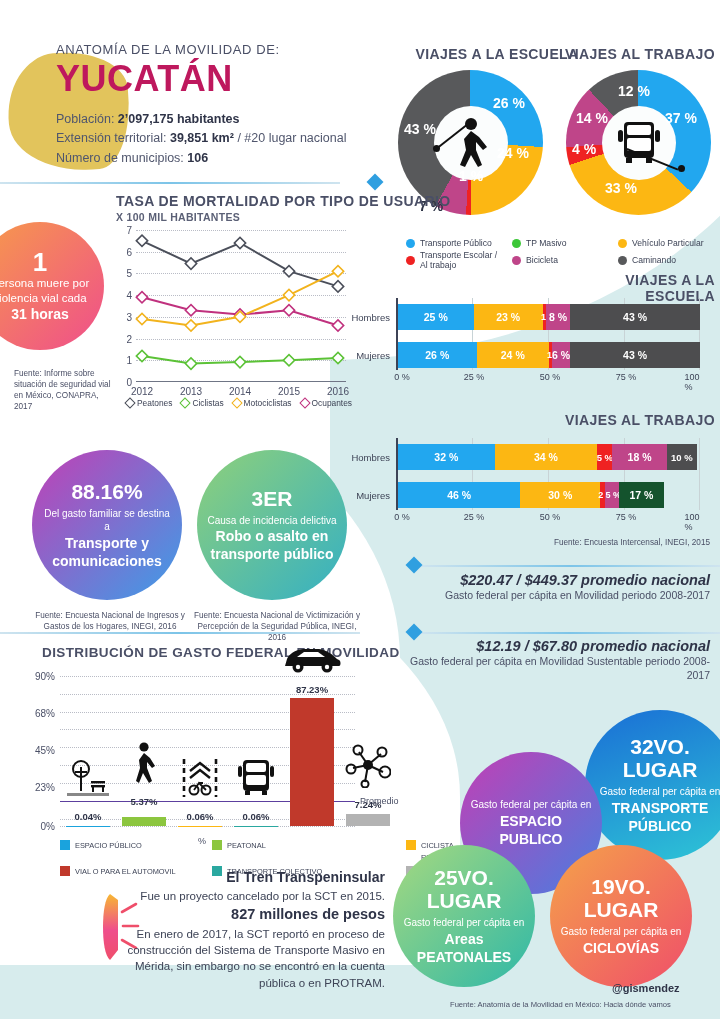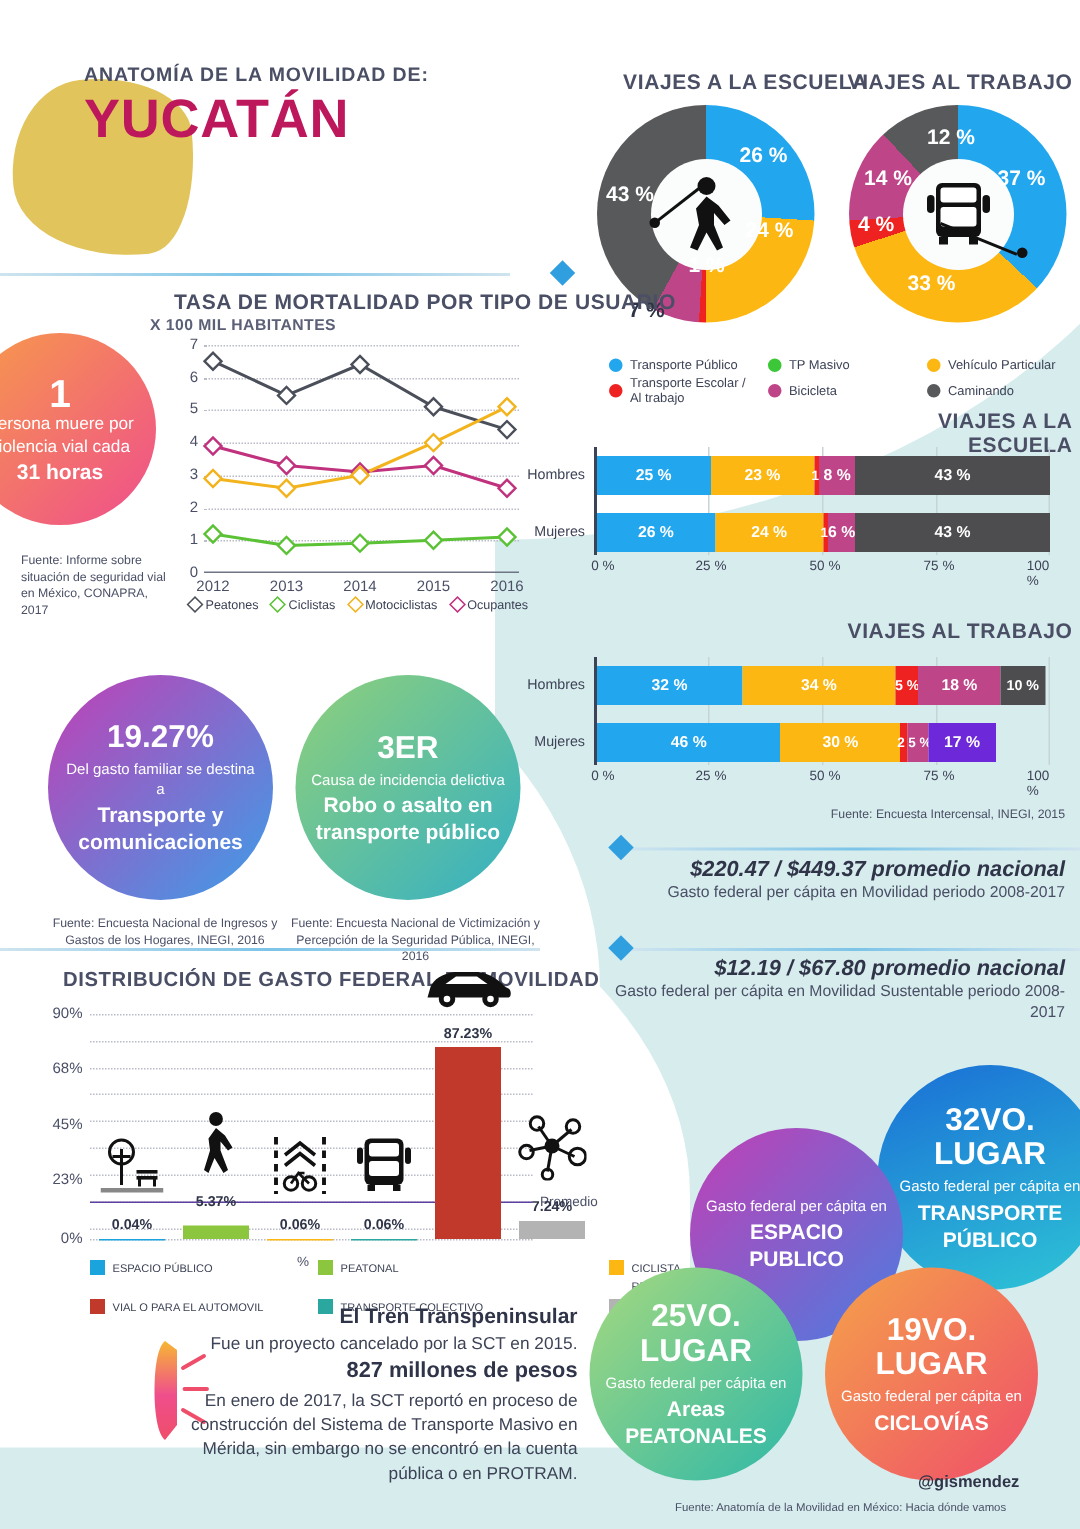--- a/index.html
+++ b/index.html
@@ -39,21 +39,21 @@
     border-radius:42% 58% 30% 70% / 55% 35% 65% 45%;
     transform:rotate(-6deg);
   }
   .rule { position:absolute; height:2px; background:linear-gradient(90deg,#cfe4ef,#7cc4e8,#cfe4ef); }
   .diamond {
     position:absolute; width:12px; height:12px; background:#2f9fe0;
     transform:rotate(45deg);
   }
 
   
-  .hdr-kicker { position:absolute; left:56px; top:42px; font-size:13px; font-weight:bold;
+  .hdr-kicker { position:absolute; left:56px; top:42px; font-size:13px; font-weight:normal;
     letter-spacing:.6px; color:#4a4f66; }
   .hdr-title { position:absolute; left:56px; top:58px; font-size:36px; font-weight:bold;
     letter-spacing:.5px; color:#be185d; }
   .hdr-stats { position:absolute; left:56px; top:110px; font-size:12.5px; color:#50566d; line-height:1.55; }
   .hdr-stats b { color:#2f3448; }
 
   
   .sec-title { position:absolute; font-size:14px; font-weight:bold; color:#4a4f66; letter-spacing:.4px;text-align:right; }
   .sec-sub { position:absolute; font-size:10.5px; font-weight:bold; color:#5b6076; letter-spacing:.3px; }
 
@@ -153,20 +153,29 @@
   <div class="bg-teal-arc"></div>
   <div class="bg-white-top"></div>
   <div class="bg-white-block"></div>
   <div class="bg-white-left"></div>
   <div class="bg-teal-bottom"></div>
   <div class="bg-white-wedge"></div>
   <div class="yellow-blob"></div>
 
   <div class="hdr-kicker">ANATOMÍA DE LA MOVILIDAD DE:</div>
   <div class="hdr-title">YUCATÁN</div>
+  <div class="hdr-stats">
+    <div><span>Población:</span>
+      <b>2’097,175 habitantes</b></div>
+    <div><span>Extensión territorial:</span>
+      <b>39,851 km²</b>
+      <span>/ #20 lugar nacional</span></div>
+    <div><span>Número de municipios:</span>
+      <b>106</b></div>
+  </div>
 
   <div class="rule" style="left:0;top:182px;width:340px"></div>
   <div class="diamond" style="left:369px;top:176px"></div>
 
   <div class="sec-title" style="left:407px;top:46px;width:180px;text-align:center">VIAJES A LA ESCUELA</div>
   <div class="donut" style="left:398px;top:70px;width:145px;height:145px;
        background:conic-gradient(
          #22a7ef 0 93.6deg,
          #fcb713 93.6deg 180deg,
          #ef2222 180deg 183.6deg,
@@ -236,21 +245,21 @@
       <span class="sw" style="background:#bf4589"></span>
       <span>Bicicleta</span>
       </div>
     <div class="li">
       <span class="sw" style="background:#58595b"></span>
       <span>Caminando</span>
       </div>
   </div>
 
   <div class="sec-title" style="left:116px;top:193px">TASA DE MORTALIDAD POR TIPO DE USUARIO</div>
-  <div class="sec-sub" style="left:100px;top:211px">X 100 MIL HABITANTES</div>
+  <div class="sec-sub" style="left:116px;top:211px">X 100 MIL HABITANTES</div>
 
   <div class="lc" style="left:136px;top:230px;width:210px;height:152px">
     <div class="ylab" style="top:0">7</div>
     <div class="ylab" style="top:21.7px">6</div>
     <div class="ylab" style="top:43.4px">5</div>
     <div class="ylab" style="top:65.1px">4</div>
     <div class="ylab" style="top:86.8px">3</div>
     <div class="ylab" style="top:108.5px">2</div>
     <div class="ylab" style="top:130.2px">1</div>
     <div class="ylab" style="top:152px">0</div>
@@ -330,21 +339,21 @@
   <div class="circ" style="left:-24px;top:222px;width:128px;height:128px;
        background:linear-gradient(135deg,#f79b4a,#ef4e8c);">
     <div class="big">1</div>
     <div class="mid" style="padding:0 6px">Persona muere por violencia vial cada</div>
     <div class="strong">31 horas</div>
   </div>
   <div class="src" style="left:14px;top:368px;width:100px">Fuente: Informe sobre situación de seguridad vial en México, CONAPRA, 2017</div>
 
   <div class="gcirc" style="left:32px;top:450px;width:150px;height:150px;
        background:linear-gradient(135deg,#c23fb5,#3c9ee8);">
-    <div class="t1">19.27%</div>
+    <div class="t1">88.16%</div>
     <div class="t2">Del gasto familiar  se destina a</div>
     <div class="t3">Transporte y comunicaciones</div>
   </div>
   <div class="src" style="left:30px;top:610px;width:160px;text-align:center">Fuente: Encuesta Nacional de Ingresos y Gastos de los Hogares, INEGI, 2016</div>
 
   <div class="gcirc" style="left:197px;top:450px;width:150px;height:150px;
        background:linear-gradient(135deg,#8fd07a,#34b0c4);">
     <div class="t1">3ER</div>
     <div class="t2">Causa de incidencia delictiva</div>
     <div class="t3">Robo o asalto en transporte público</div>
@@ -410,21 +419,21 @@
 
     <div class="bar" style="left:2px;top:44px;width:266px">
       <div class="seg" style="width:46%;background:#22a7ef">46 %</div>
       <div class="seg" style="width:30%;background:#fcb713">30 %</div>
       <div class="seg" style="width:2%;background:#ef2222;font-size:9px;overflow:visible">
         <span style="position:absolute;left:-2px">2 %</span>
         </div>
       <div class="seg" style="width:5%;background:#bf4589;font-size:9px;overflow:visible">
         <span style="position:absolute;left:0">5 %</span>
         </div>
-      <div class="seg" style="width:17%;background:#6d28d9">17 %</div>
+      <div class="seg" style="width:17%;background:#14532d">17 %</div>
     </div>
 
     <div class="xlab" style="left:6px;top:74px">0 %</div>
     <div class="xlab" style="left:78px;top:74px">25 %</div>
     <div class="xlab" style="left:154px;top:74px">50 %</div>
     <div class="xlab" style="left:230px;top:74px">75 %</div>
     <div class="xlab" style="left:296px;top:74px">100 %</div>
   </div>
 
   <div class="src" style="left:470px;top:537px;width:240px;text-align:right">Fuente: Encuesta Intercensal, INEGI, 2015</div>

